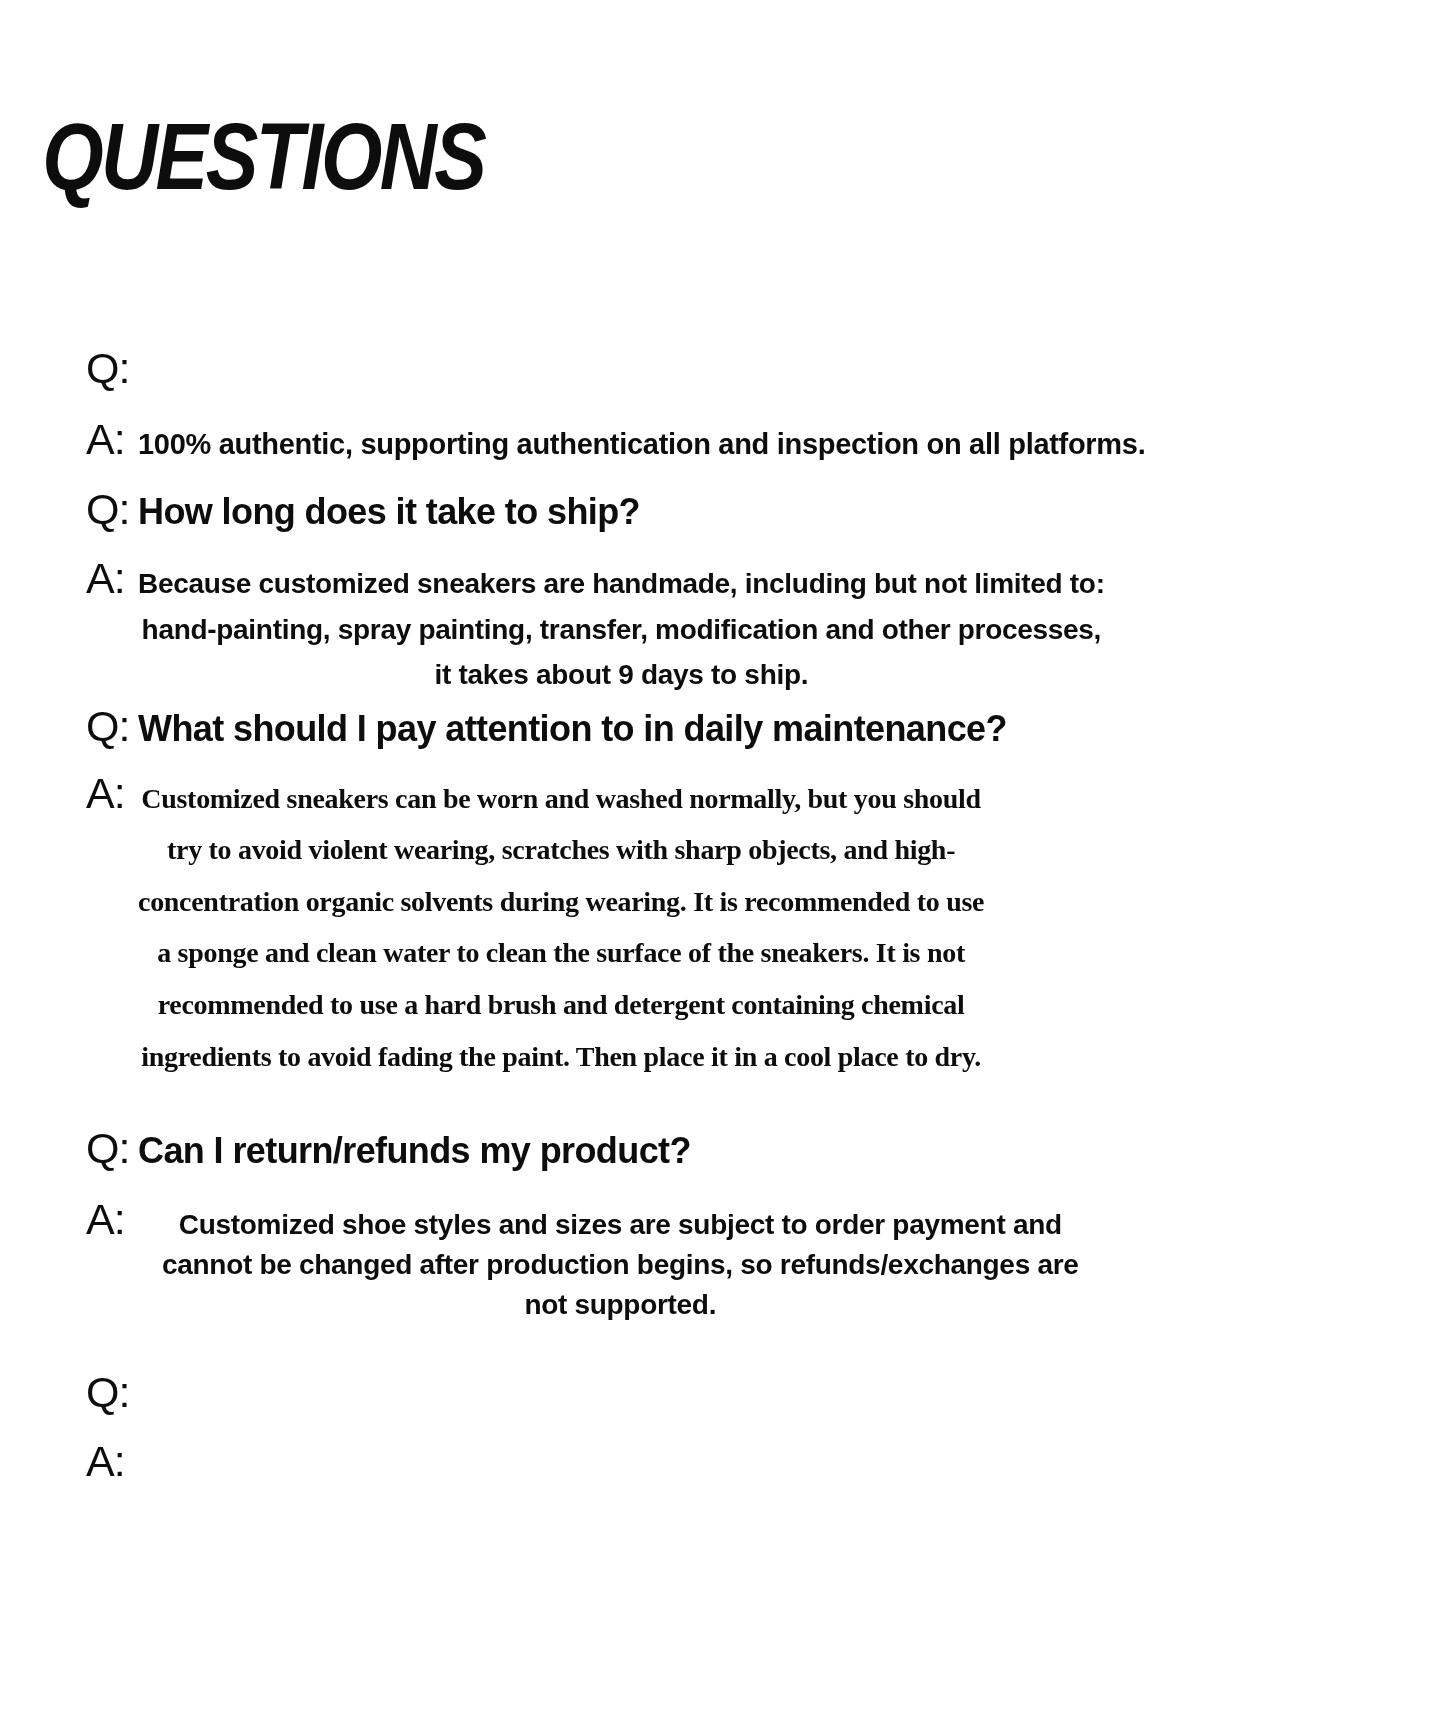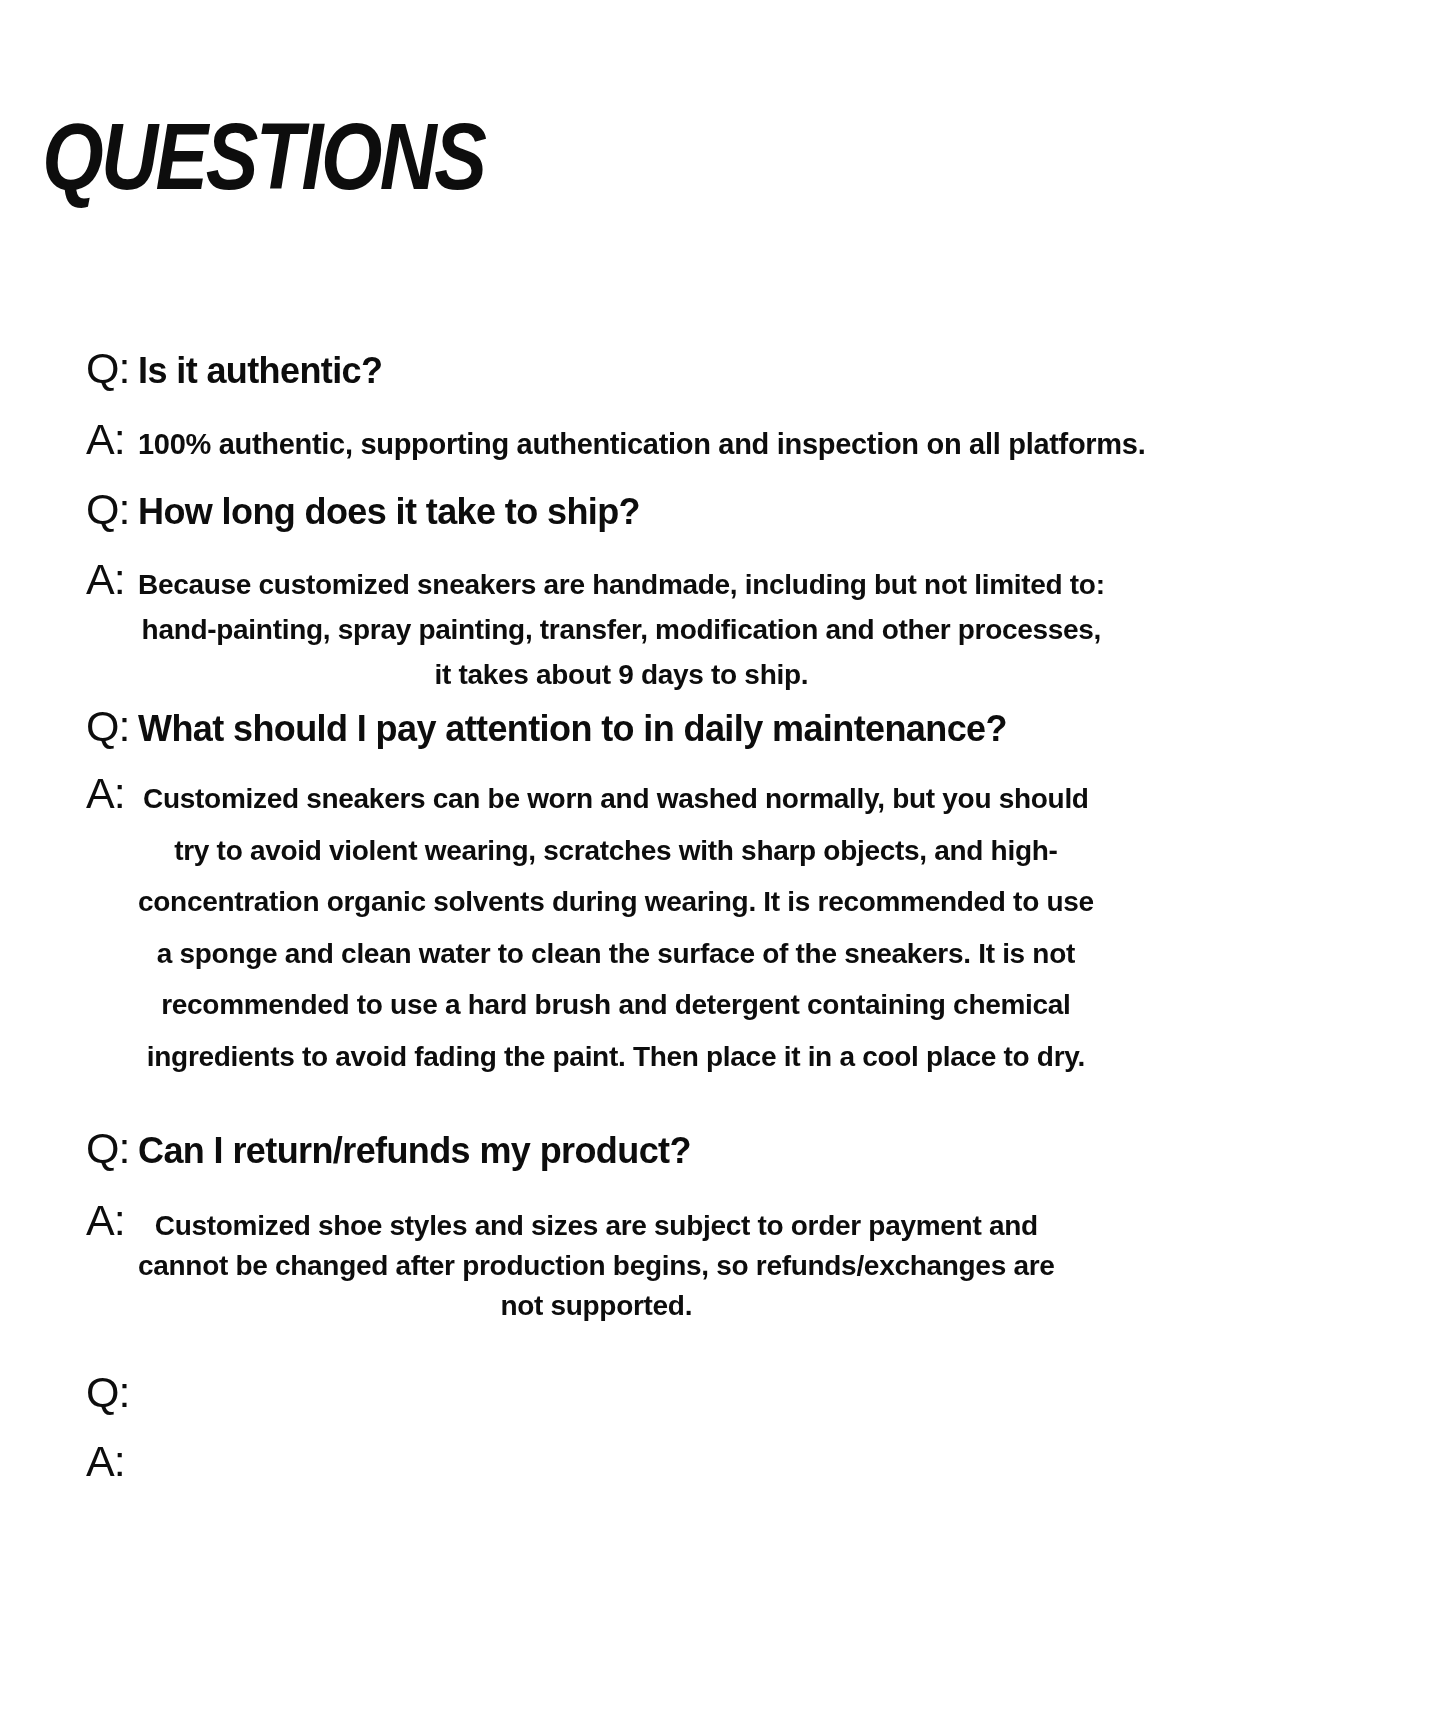--- a/index.html
+++ b/index.html
@@ -64,43 +64,42 @@
   .faq-0 .q-row { margin-top: 142px; }
   .faq-0 .a-row { margin-top: 26px; }
   .faq-0 .a-text { font-size: 29px; }
 
   .faq-1 .q-row { margin-top: 20px; }
   .faq-1 .a-row { margin-top: 24px; }
   .faq-1 .a-text { line-height: 1.62; }
 
   .faq-2 .q-row { margin-top: 6px; }
   .faq-2 .a-row { margin-top: 22px; }
-  .faq-2 .a-text { line-height: 1.84; }
+  .faq-2 .a-text { line-height: 1.84; font-family: Liberation Serif, serif; }
 
   .faq-3 .q-row { margin-top: 44px; }
   .faq-3 .a-row { margin-top: 26px; }
-  .faq-3 .a-text { line-height: 1.43; }
+  .faq-3 .a-text { line-height: 1.43; margin-left: 24px; }
 
   .faq-4 .q-row { margin-top: 44px; }
   .faq-4 .a-row { margin-top: 24px; }
   .faq-4 .a-text { line-height: 1.86; }
 </style>
 </head>
 <body>
 
 <div class="title-wrap">
   <h1 class="title">QUESTIONS</h1>
 </div>
 
 <section class="faq">
 
   <div class="qa faq-0">
     <div class="row q-row">
       <span class="label">Q:</span>
-      <h2 class="q-text">Is it authentic?</h2>
     </div>
     <div class="row a-row">
       <span class="label">A:</span>
       <p class="a-text">100% authentic, supporting authentication and inspection on all platforms.</p>
     </div>
   </div>
 
   <div class="qa faq-1">
     <div class="row q-row">
       <span class="label">Q:</span>

